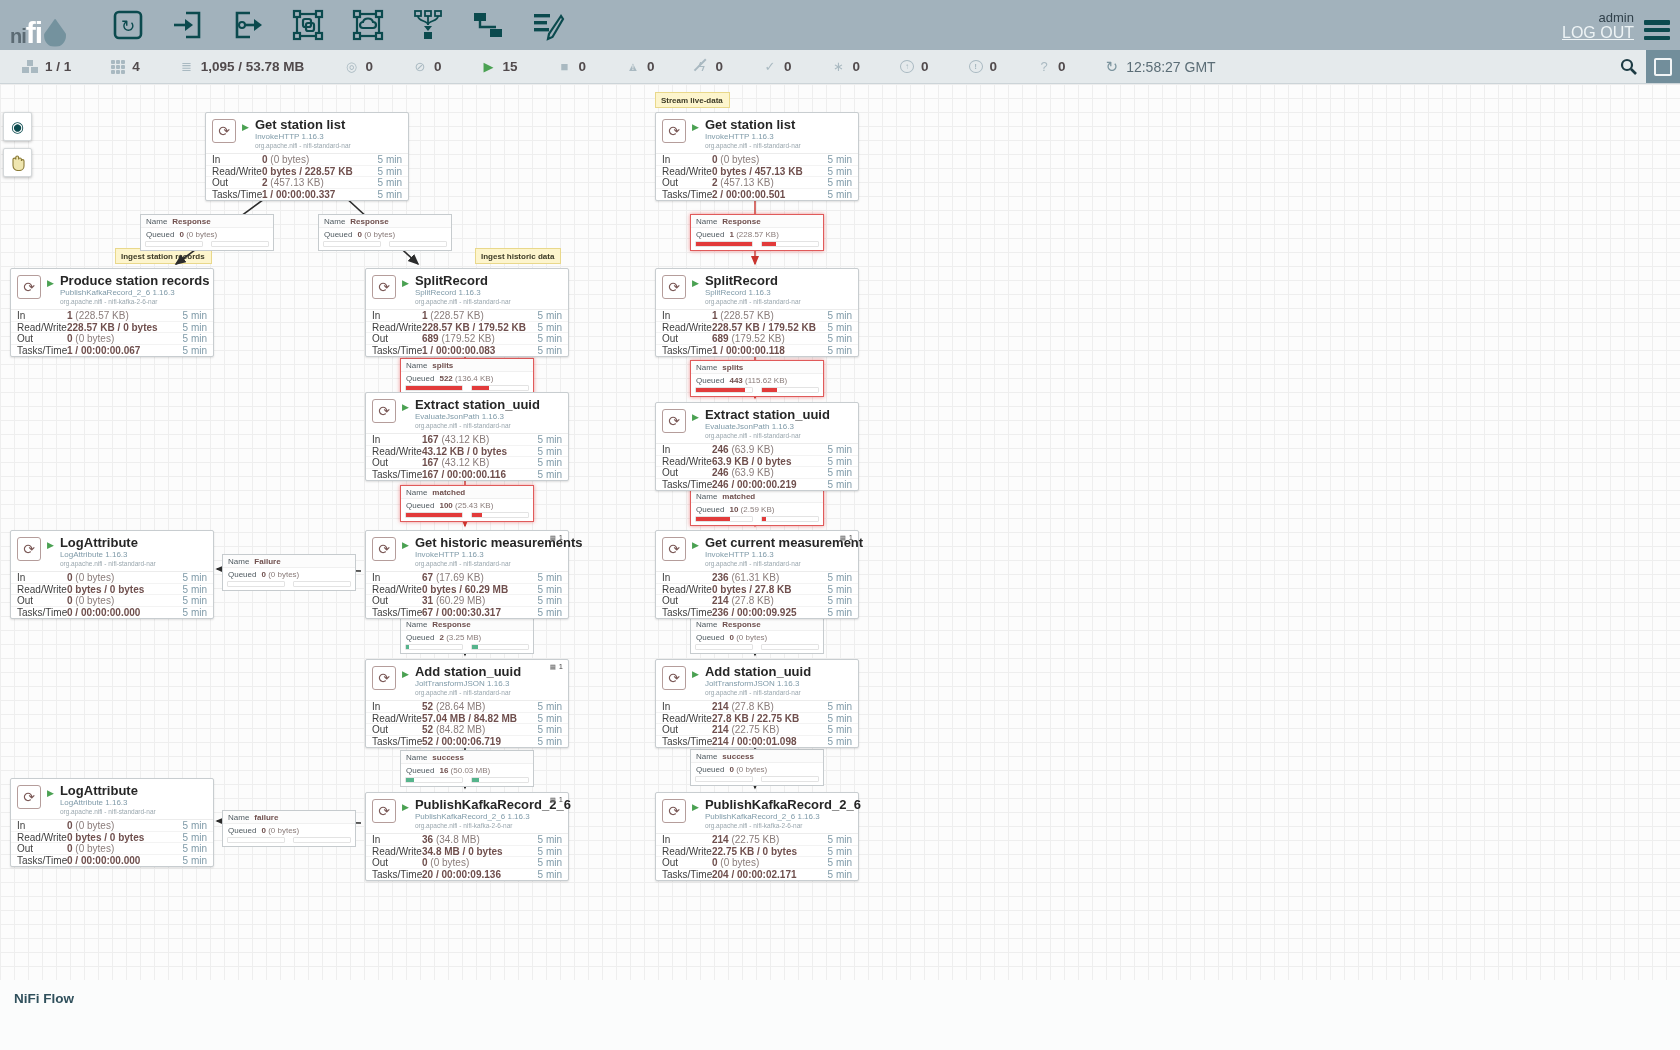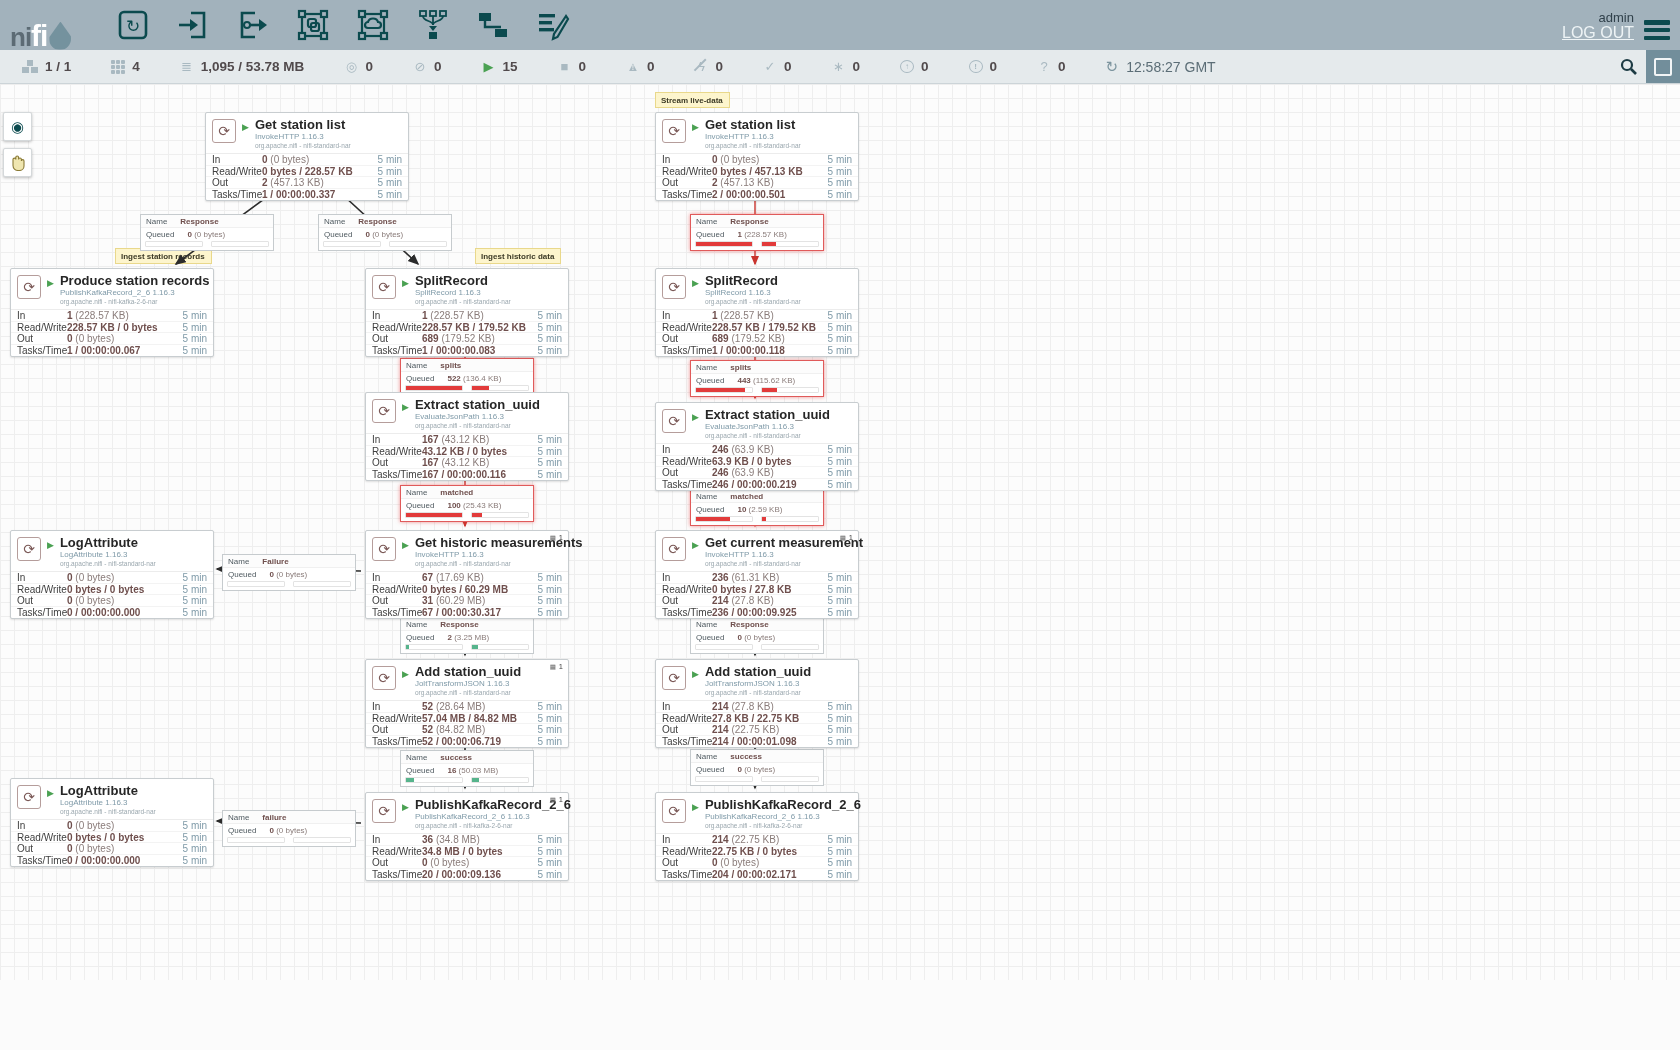--- a/index.html
+++ b/index.html
@@ -2,21 +2,21 @@
 <html><head>
 <meta charset="utf-8">
 <style>
   html,body{margin:0;padding:0;width:1680px;height:1050px;overflow:hidden;
     font-family:"Liberation Sans","DejaVu Sans",sans-serif;background:#fbfbfb;}
   #app{display:grid;grid-template-rows:50px 34px 1fr 70px;width:1680px;height:1050px;}
 
   
   header{background:#a2b2bc;display:flex;align-items:center;padding:0 10px;position:relative;z-index:10;}
   .logo{display:flex;align-items:baseline;margin-right:26px;cursor:default;}
-  .logo .l1{font-size:26px;font-weight:bold;color:#5c6b74;letter-spacing:-1px;margin-top:24px;}
+  .logo .l1{font-size:20px;font-weight:bold;color:#5c6b74;letter-spacing:-1px;margin-top:24px;}
   .logo .l2{font-size:30px;font-weight:bold;color:#fff;letter-spacing:-1px;}
   .drop{width:22px;height:28px;background:#74929e;border-radius:50% 50% 50% 50%/60% 60% 40% 40%;
     position:relative;top:4px;margin-left:2px;clip-path:polygon(50% 0,100% 55%,100% 100%,0 100%,0 55%);}
   .tbar{display:flex;align-items:center;gap:24px;margin-left:18px;}
   .tbtn{width:36px;height:36px;display:flex;align-items:center;justify-content:center;cursor:grab;}
   .tbtn svg{display:block;}
   .user{margin-left:auto;display:flex;align-items:flex-end;gap:10px;}
   .uid{display:flex;flex-direction:column;align-items:flex-end;line-height:15px;}
   .uname{color:#234;font-size:13px;color:#31414b;}
   .logout{color:#eef4f6;font-size:16px;text-decoration:underline;cursor:pointer;}
@@ -73,21 +73,21 @@
   .rv{flex:1;color:#8a7c7a;white-space:nowrap;overflow:hidden;}
   .rv b{color:#6f4f4d;font-weight:bold;}
   .rw{color:#7f9aa8;flex:0 0 auto;margin-left:4px;}
   .badge{position:absolute;top:2px;right:5px;font-size:7.5px;color:#444;display:flex;gap:3px;align-items:center;}
   .badge .bgrid{font-size:6.5px;color:#666;}
 
   
   .conn{position:absolute;width:132px;background:#fff;border:1px solid #c6cbce;z-index:3;cursor:pointer;
     font-size:8px;}
   .conn.alarm{border:1px solid #e05a5a;box-shadow:0 0 4px rgba(224,58,58,.55);}
-  .crow{display:flex;align-items:flex-end;padding:2px 5px 1px 5px;gap:8px;}
+  .crow{display:flex;align-items:flex-end;padding:2px 5px 1px 5px;}
   .crow .cl{color:#4f5a60;margin-right:5px;}
   .crow .cv{color:#6f4f4d;font-weight:bold;}
   .crow .qn{color:#8a7c7a;font-weight:normal;}
   .crow1{border-bottom:1px solid #f0f0f0;background:#fcfcfc;}
   .bars{display:flex;justify-content:space-between;padding:1px 4px 3px 4px;}
   .bar{width:56px;height:4px;border:1px solid #e3e3e3;background:#fff;border-radius:1px;overflow:hidden;}
   .bar i{display:block;height:100%;}
 
   
   .canvas-label{position:absolute;background:#fdf5cd;border:1px solid #e9d88b;color:#3c3a26;
@@ -1092,14 +1092,17 @@
           <span class="nav">◉</span>
         </div>
       <div class="fbtn">
         <svg width="15" height="16" viewBox="0 0 15 16">
             <path d="M3 8V4.5c0-.8.6-1.4 1.4-1.4S5.8 3.7 5.8 4.5V2.4c0-.8.6-1.4 1.4-1.4s1.4.6 1.4 1.4v2c0-.8.6-1.4 1.4-1.4s1.4.6 1.4 1.4v1.5c0-.7.6-1.3 1.3-1.3s1.3.6 1.3 1.3V11c0 2.5-2 4.5-4.5 4.5H8C5.2 15.5 3 13.3 3 10.5z" fill="#efe6b0" stroke="#8a7a35" stroke-width="1.1"></path>
           </svg>
       </div>
     </div>
   </div>
 
+  <footer>
+    <span class="crumb">NiFi Flow</span>
+  </footer>
 
 </div>
 
 </body></html>

